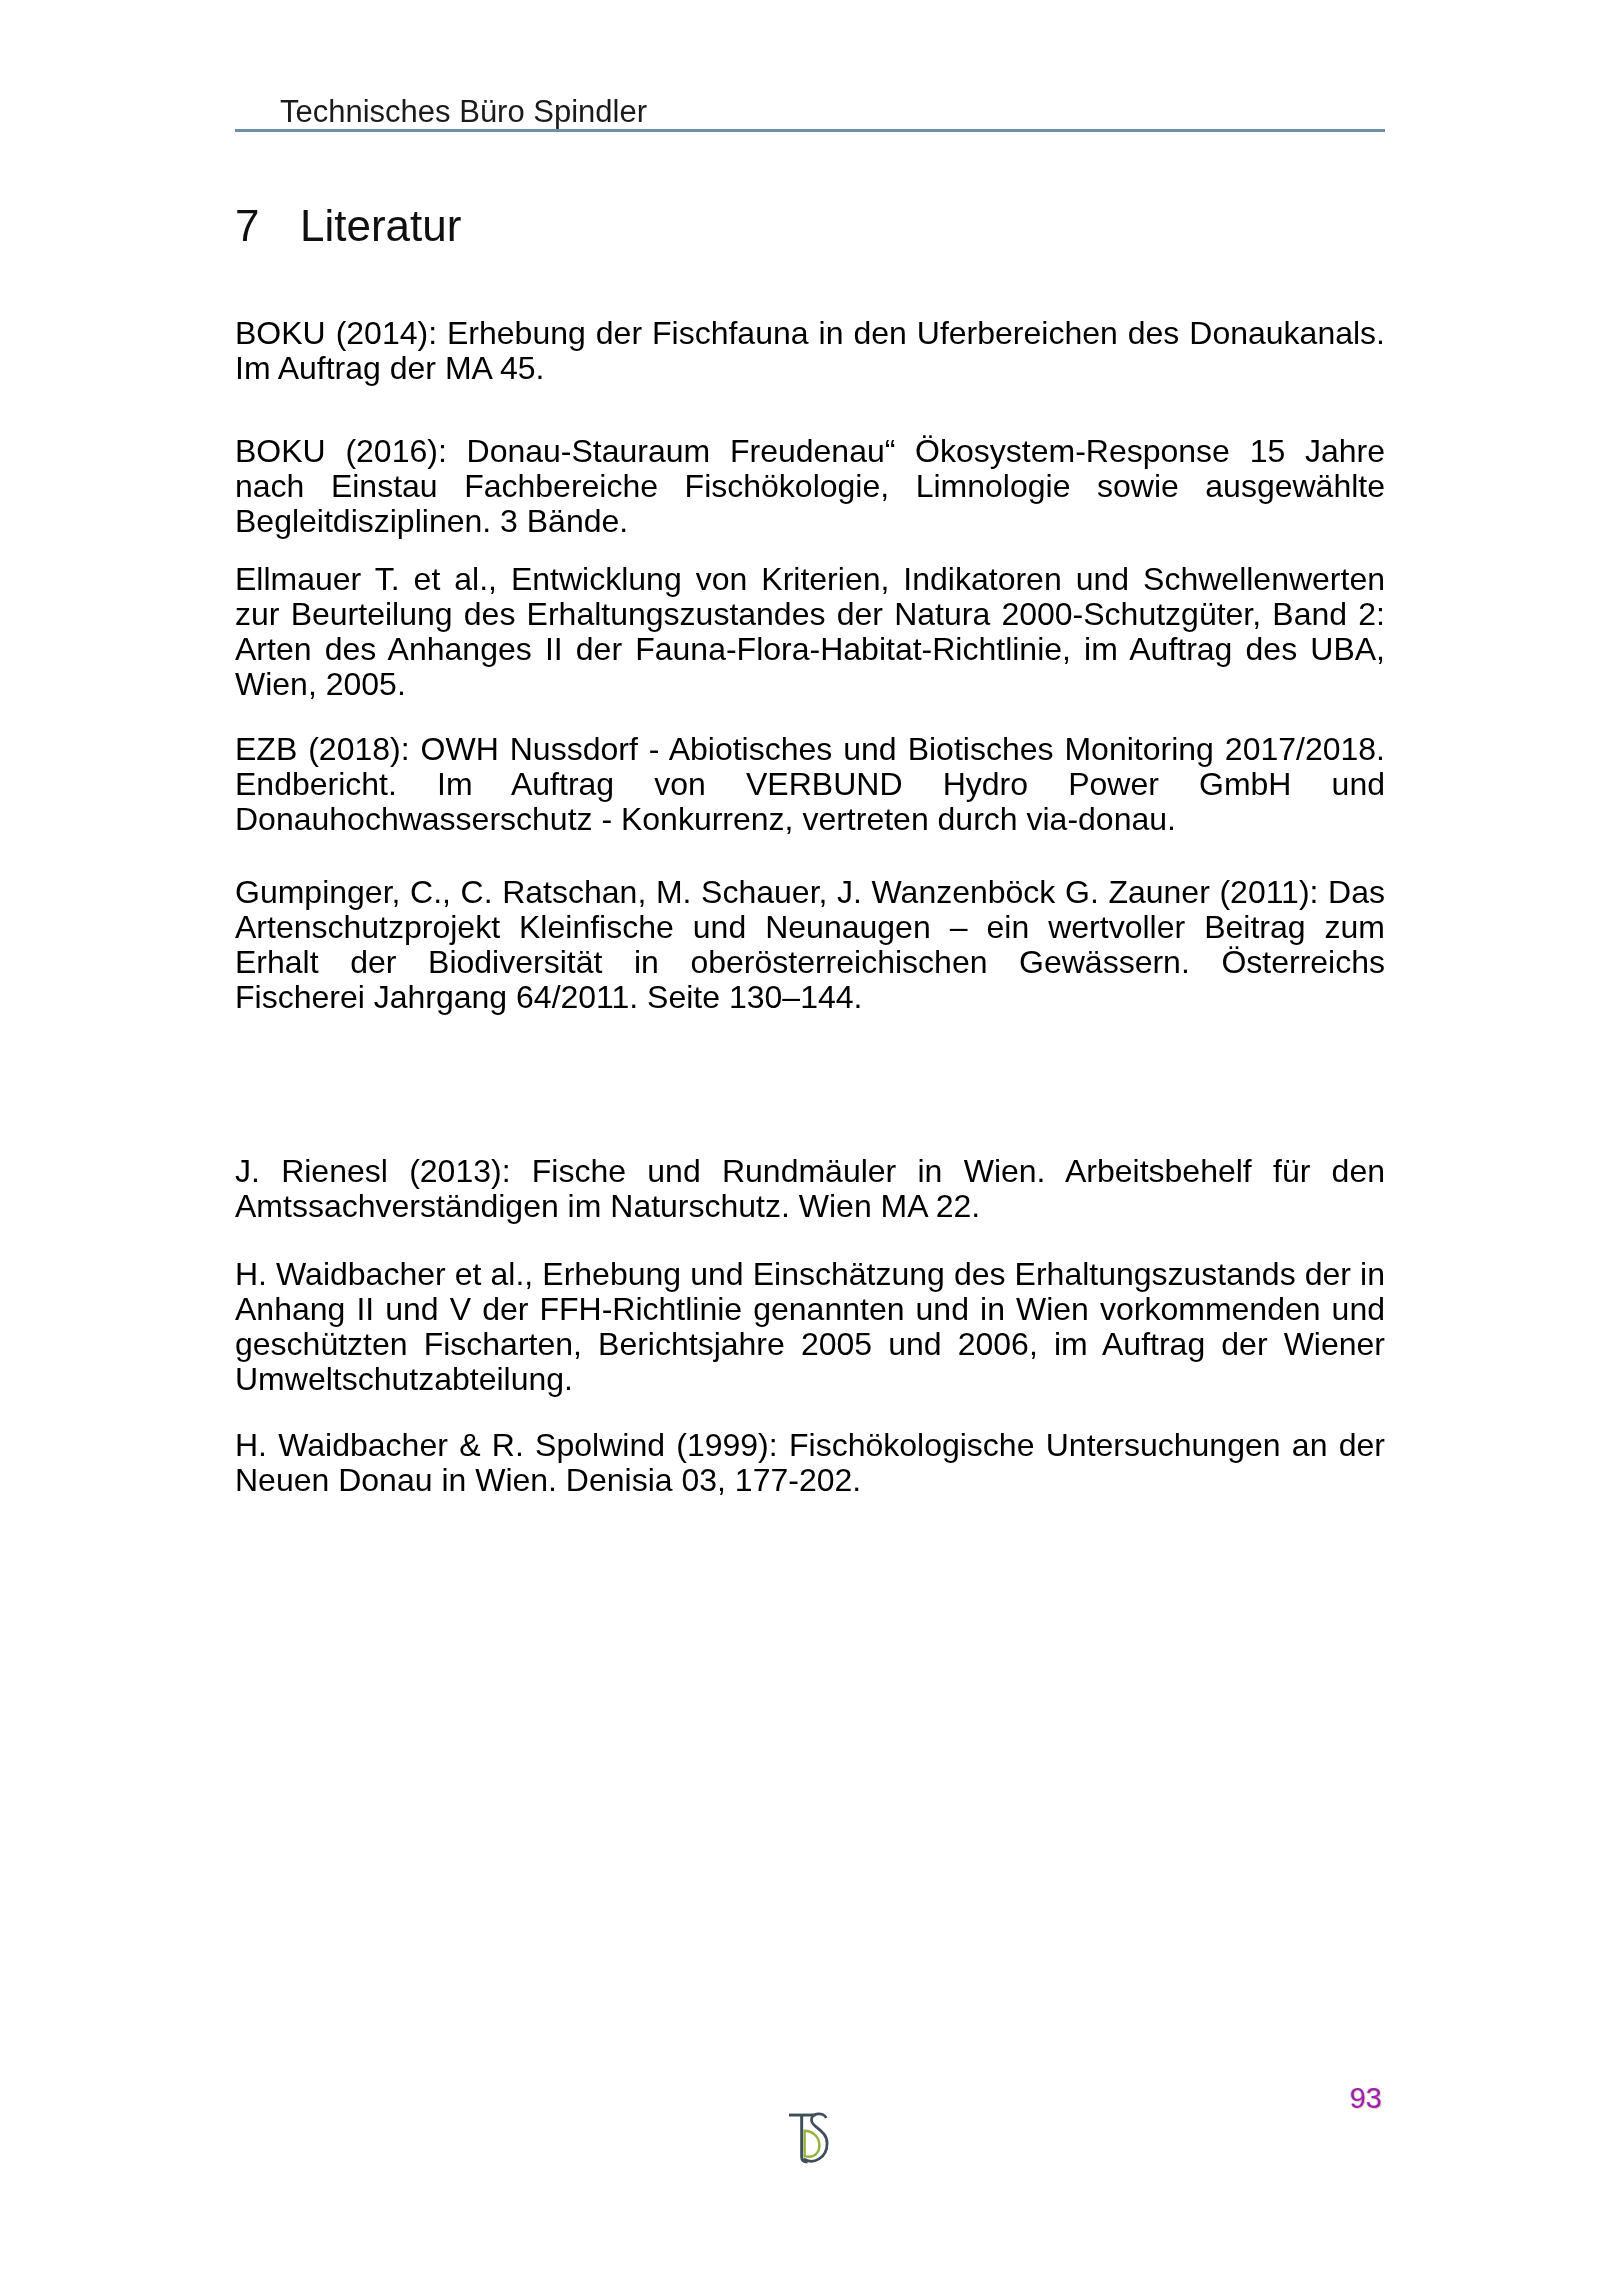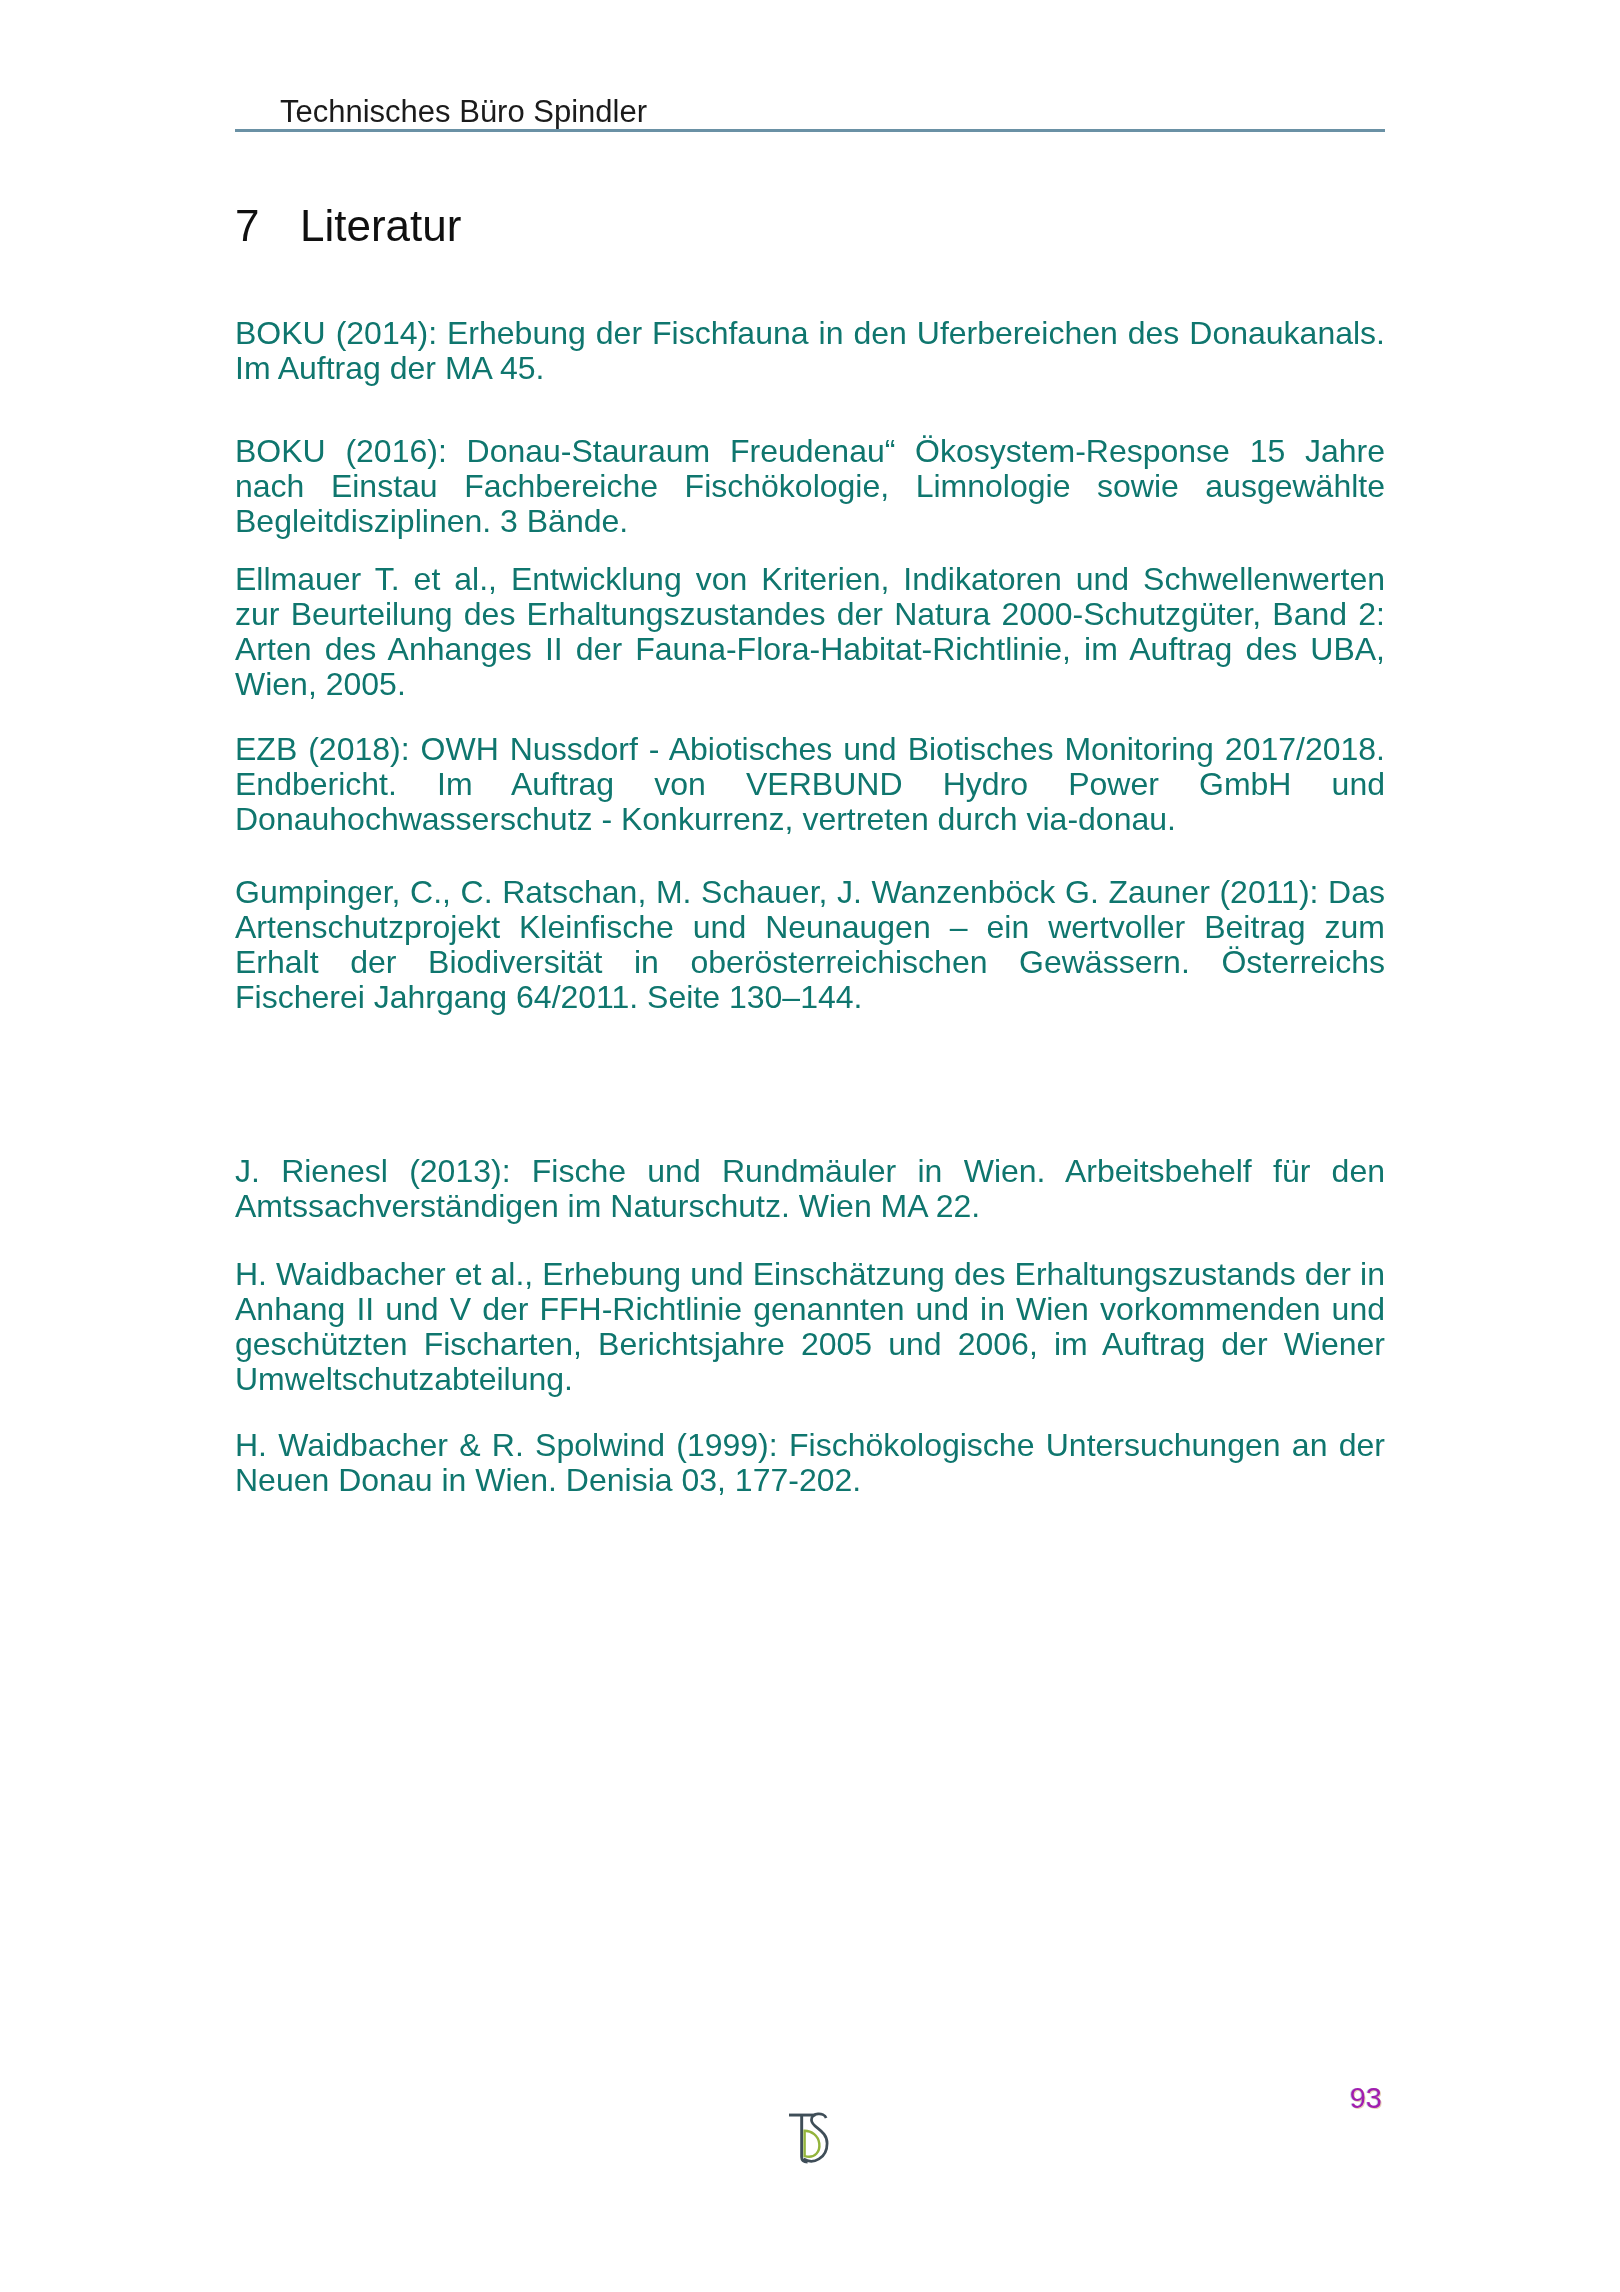--- a/index.html
+++ b/index.html
@@ -52,21 +52,21 @@
   .ref {
     position: absolute;
     left: 235px;
     width: 1150px;
     margin: 0;
     font-size: 32px;
     line-height: 35px;
     text-align: justify;
     text-align-last: left;
     hyphens: none;
-    color: #0f766e;
+    color: #000000;
   }
   .page-number {
     position: absolute;
     left: 1304px;
     top: 2082px;
     width: 78px;
     text-align: right;
     font-size: 29px;
     color: #a21caf;
     

